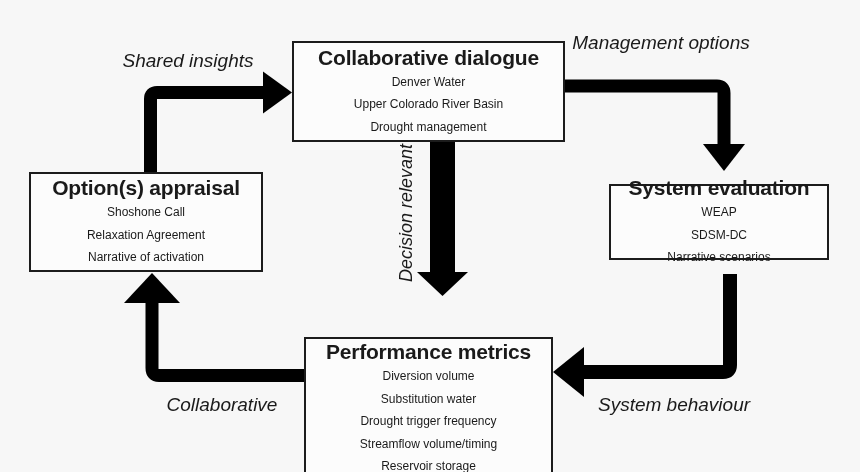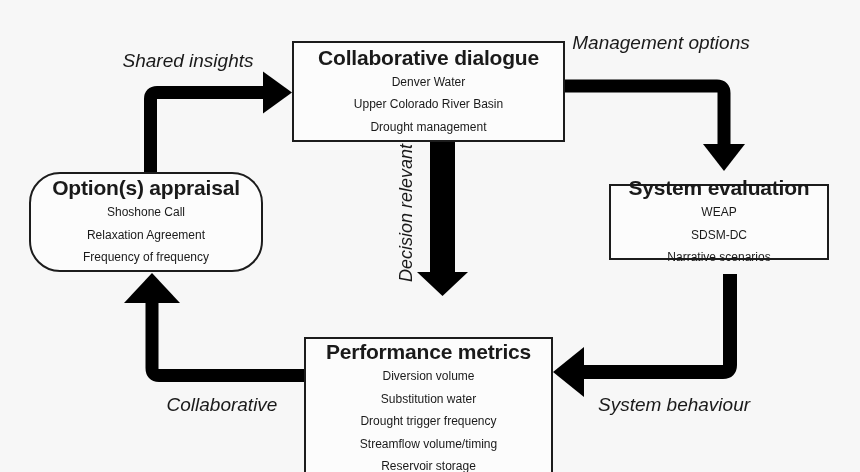--- a/index.html
+++ b/index.html
@@ -37,21 +37,21 @@
   }
   .box-line{
     font-size:12px;
     line-height:22.5px;
     white-space:nowrap;
     text-align:center;
   }
   .box-collaborative{left:292px;top:41px;width:273px;height:101px;}
   .box-system{left:609px;top:184px;width:220px;height:76px;}
   .box-performance{left:304px;top:297px;width:249px;height:143px;margin-top:40px;}
-  .box-options{left:29px;top:172px;width:234px;height:100px;border-radius:31px;}
+  .box-options{left:29px;top:172px;width:234px;height:100px;}
   .arrow-label{
     position:absolute;
     font-size:19px;
     font-style:italic;
     white-space:nowrap;
     transform:translate(-50%,-50%);
   }
   .label-shared{left:188px;top:61px;}
   .label-management{left:661px;top:43px;}
   .label-decision{left:406px;top:213px;transform:translate(-50%,-50%) rotate(-90deg);font-size:18px;}
@@ -113,21 +113,21 @@
     <div class="box-line">Substitution water</div>
     <div class="box-line">Drought trigger frequency</div>
     <div class="box-line">Streamflow volume/timing</div>
     <div class="box-line">Reservoir storage</div>
   </div>
 
   <div class="box box-options">
     <div class="box-title">Option(s) appraisal</div>
     <div class="box-line">Shoshone Call</div>
     <div class="box-line">Relaxation Agreement</div>
-    <div class="box-line">Frequency of frequency</div>
+    <div class="box-line">Narrative of activation</div>
   </div>
 
   <div class="arrow-label label-shared">Shared insights</div>
   <div class="arrow-label label-management">Management options</div>
   <div class="arrow-label label-decision">Decision relevant</div>
   <div class="arrow-label label-system-behaviour">System behaviour</div>
   <div class="arrow-label label-counterfactual">Collaborative</div>
 
 </div>
 

